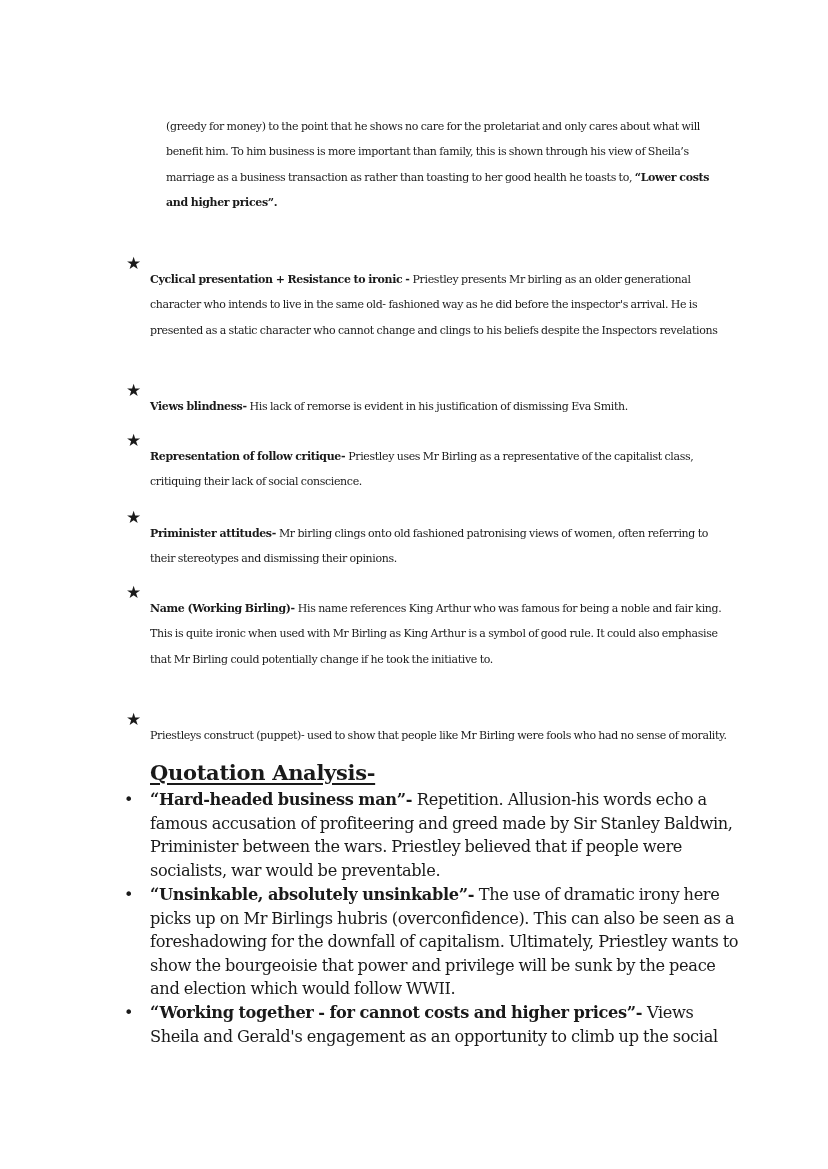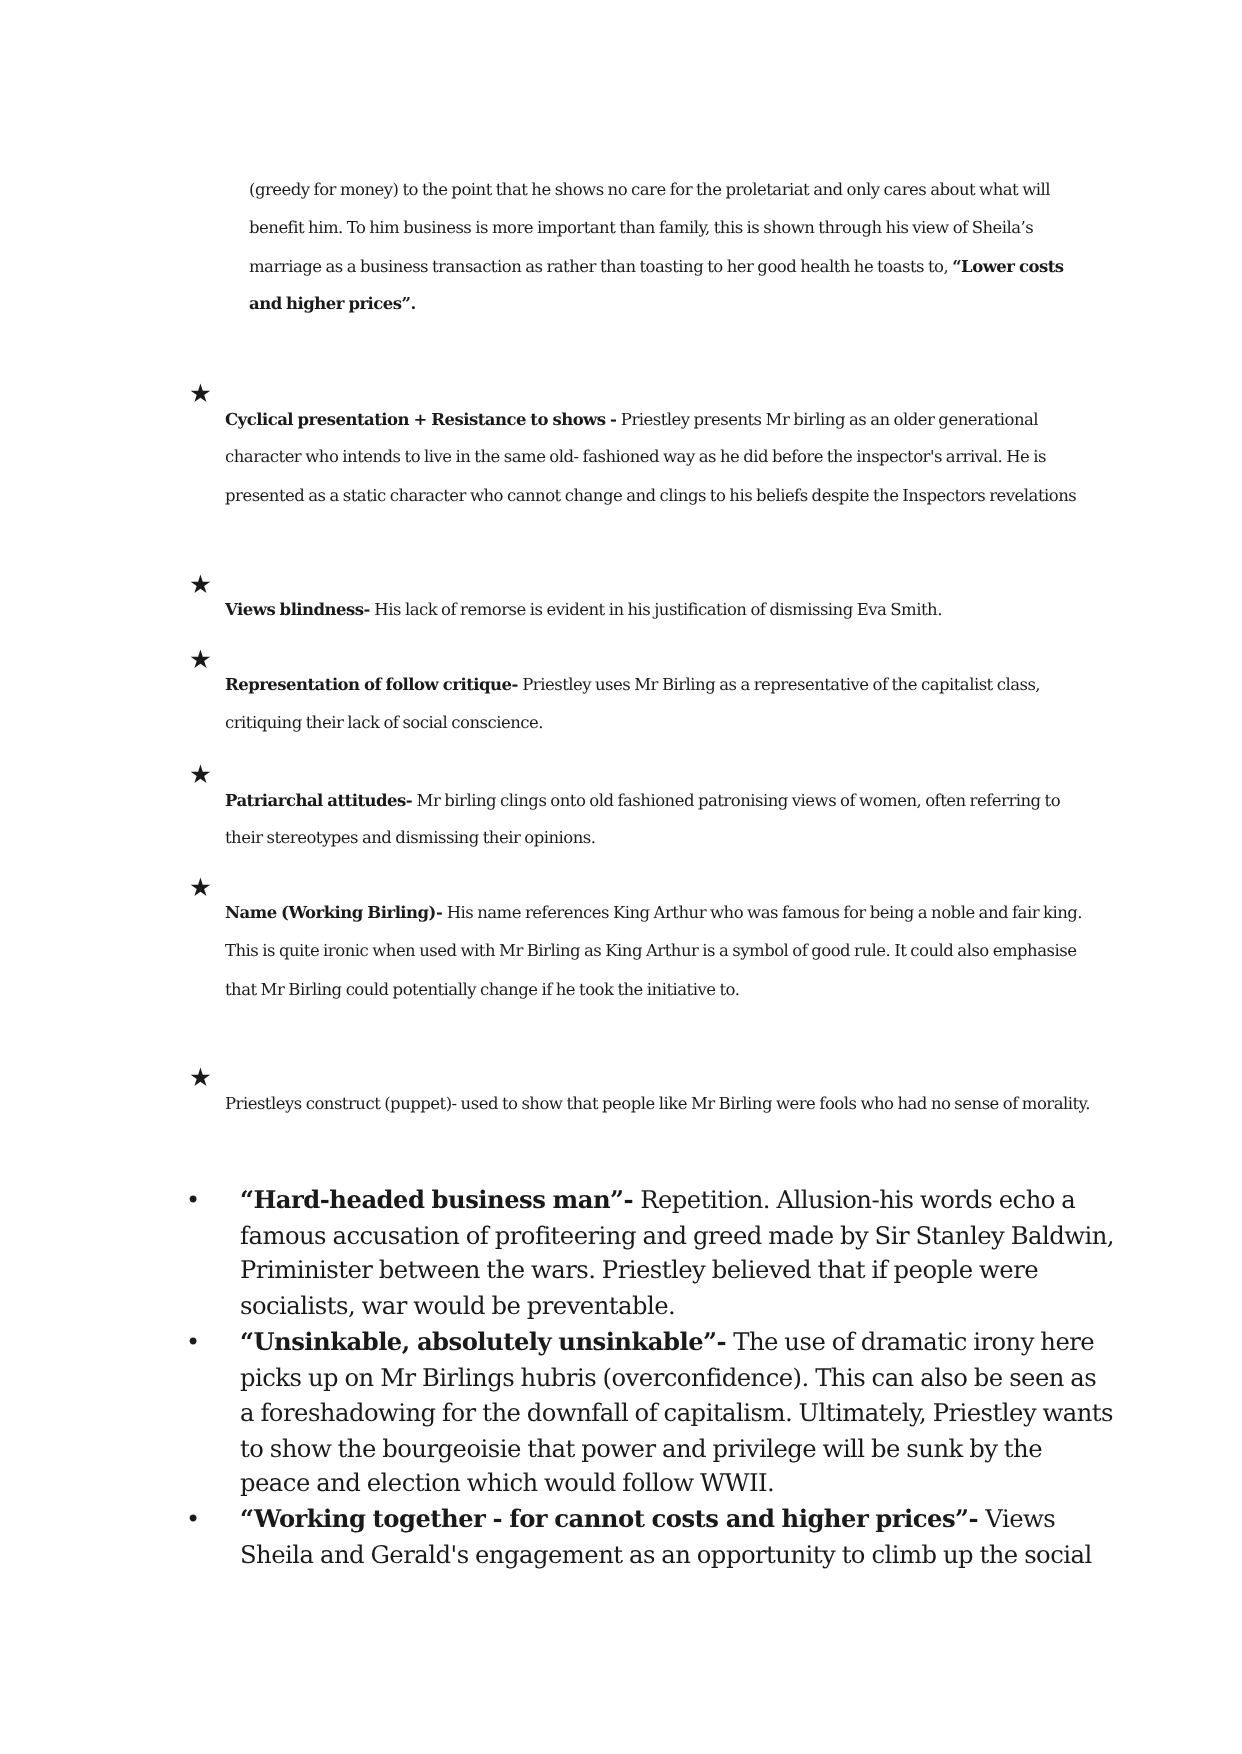--- a/index.html
+++ b/index.html
@@ -8,62 +8,63 @@
   .page { position: absolute; left: 0; top: 0; width: 828px; height: 1169px; background: #fff; }
   .block { position: absolute; left: 150px; width: 590px; }
   .p { font-size: 11px; line-height: 25.4px; letter-spacing: -0.35px; word-spacing: -0.5px; margin: 16px; }
   .p b { font-weight: bold; }
   .star-item { position: absolute; left: 126px; width: 620px; }
   .star-item .marker { position: absolute; left: 0; top: 0; font-size: 17px; line-height: 25.4px; font-family: "DejaVu Sans", sans-serif; }
   .star-item .content { margin-left: 24px; }
   .heading { position: absolute; left: 150px; font-size: 21px; font-weight: bold; text-decoration: underline; text-decoration-thickness: 2px; text-underline-offset: 3px; line-height: 26px; letter-spacing: -0.3px; }
   .q-item { position: absolute; left: 124px; width: 620px; }
   .q-item .marker { position: absolute; left: 0; top: 0; font-size: 16px; line-height: 23.6px; font-family: "DejaVu Sans", sans-serif; }
-  .q-item .content { margin-left: 36px; }
+  .q-item .content { margin-left: 26px; }
   .q { font-size: 16.2px; line-height: 23.6px; letter-spacing: -0.35px; word-spacing: -0.5px; margin: 0; }
 </style>
 </head>
 <body>
 
 <div class="page">
 
   <div class="block" style="top:98px;">
     <p class="p"><span>(greedy for money) to the point that he shows no care for the proletariat and only cares about what will benefit him. To him business is more important than family, this is shown through his view of Sheila’s marriage as a business transaction as rather than toasting to her good health he toasts to, </span><b>“Lower costs and higher prices”.</b></p>
   </div>
 
   <div class="star-item" style="top:251px;">
     <span class="marker">★</span>
-    <p class="p content"><b>Cyclical presentation + Resistance to shows - </b><span>Priestley presents Mr birling as an older generational character who intends to live in the same old- fashioned way as he did before the inspector's arrival. He is presented as a static character who cannot change and clings to his beliefs despite the Inspectors revelations</span></p>
+    <p class="p content"><b>Cyclical presentation + Resistance to ironic - </b><span>Priestley presents Mr birling as an older generational character who intends to live in the same old- fashioned way as he did before the inspector's arrival. He is presented as a static character who cannot change and clings to his beliefs despite the Inspectors revelations</span></p>
   </div>
 
   <div class="star-item" style="top:378px;">
     <span class="marker">★</span>
     <p class="p content"><b>Views blindness- </b><span>His lack of remorse is evident in his justification of dismissing Eva Smith.</span></p>
   </div>
 
   <div class="star-item" style="top:428px;">
     <span class="marker">★</span>
     <p class="p content"><b>Representation of follow critique- </b><span>Priestley uses Mr Birling as a representative of the capitalist class, critiquing their lack of social conscience.</span></p>
   </div>
 
   <div class="star-item" style="top:505px;">
     <span class="marker">★</span>
-    <p class="p content"><b>Patriarchal attitudes- </b><span>Mr birling clings onto old fashioned patronising views of women, often referring to their stereotypes and dismissing their opinions.</span></p>
+    <p class="p content"><b>Priminister attitudes- </b><span>Mr birling clings onto old fashioned patronising views of women, often referring to their stereotypes and dismissing their opinions.</span></p>
   </div>
 
   <div class="star-item" style="top:580px;">
     <span class="marker">★</span>
     <p class="p content"><b>Name (Working Birling)- </b><span>His name references King Arthur who was famous for being a noble and fair king. This is quite ironic when used with Mr Birling as King Arthur is a symbol of good rule. It could also emphasise that Mr Birling could potentially change if he took the initiative to.</span></p>
   </div>
 
   <div class="star-item" style="top:707px;">
     <span class="marker">★</span>
     <p class="p content"><b></b><span>Priestleys construct (puppet)- used to show that people like Mr Birling were fools who had no sense of morality.</span></p>
   </div>
 
+  <div class="heading" style="top:760px;">Quotation Analysis-</div>
 
   <div class="q-item" style="top:788px;">
     <span class="marker">•</span>
     <p class="q content"><b>“Hard-headed business man”- </b><span>Repetition. Allusion-his words echo a famous accusation of profiteering and greed made by Sir Stanley Baldwin, Priminister between the wars. Priestley believed that if people were socialists, war would be preventable.</span></p>
   </div>
 
   <div class="q-item" style="top:883px;">
     <span class="marker">•</span>
     <p class="q content"><b>“Unsinkable, absolutely unsinkable”- </b><span>The use of dramatic irony here picks up on Mr Birlings hubris (overconfidence). This can also be seen as a foreshadowing for the downfall of capitalism. Ultimately, Priestley wants to show the bourgeoisie that power and  privilege will be sunk by the peace and election which would follow WWII.</span></p>
   </div>

